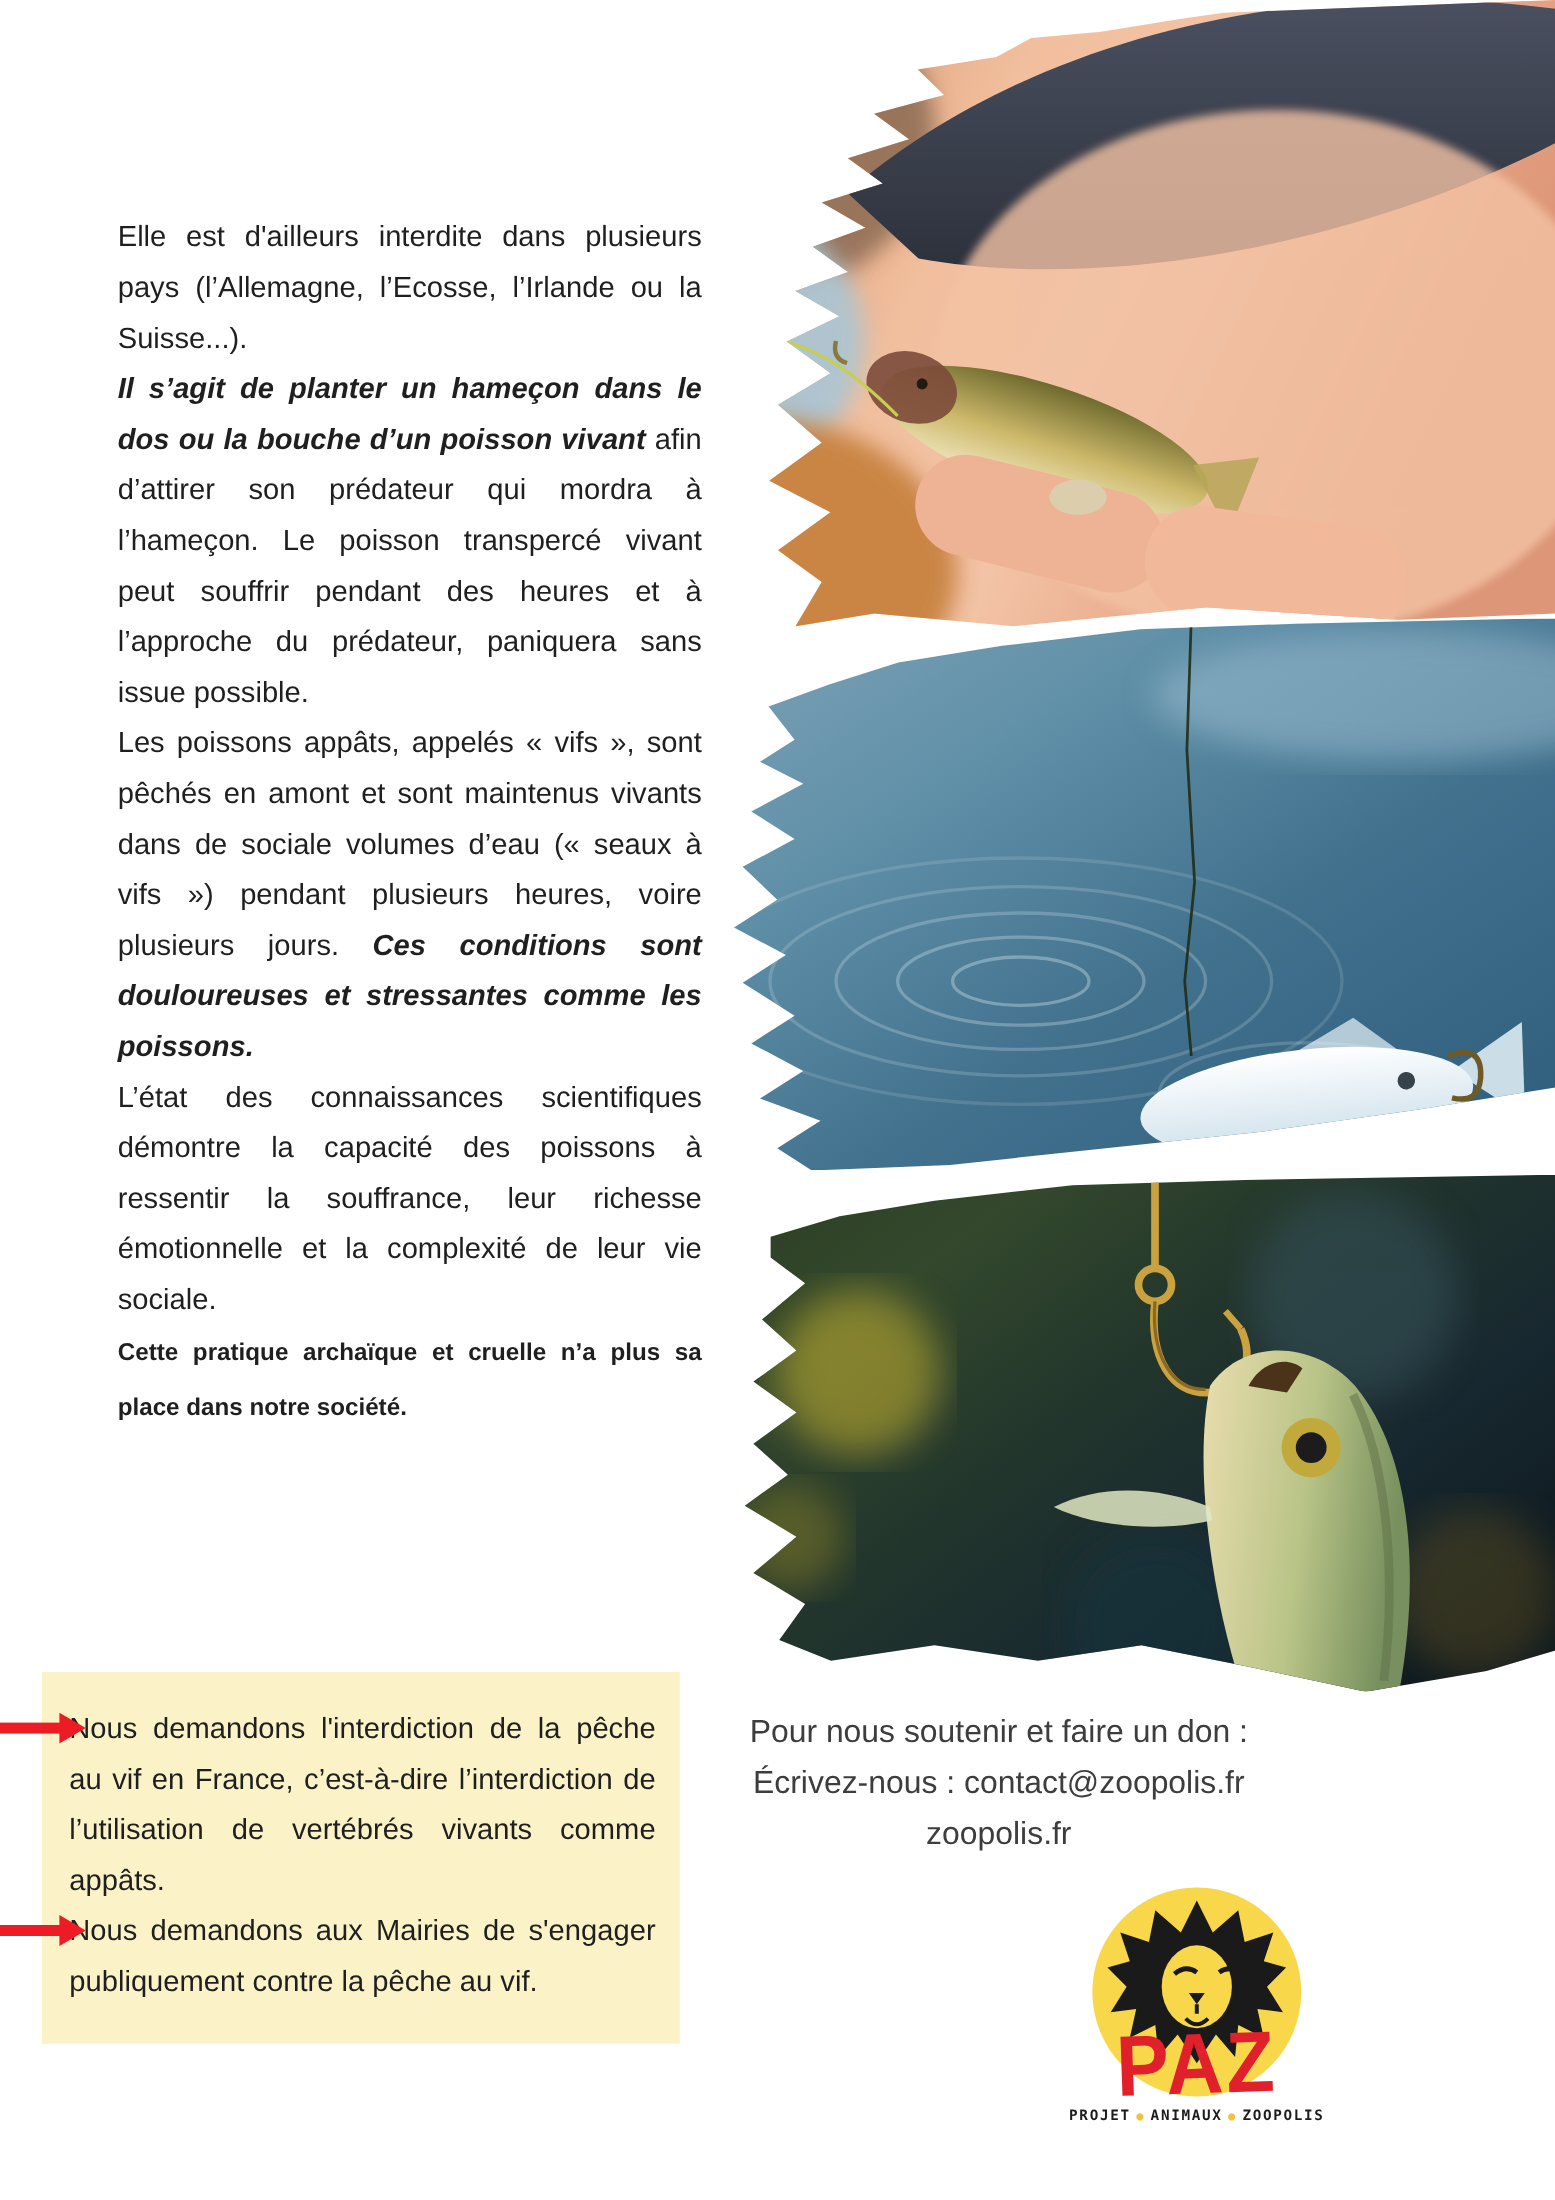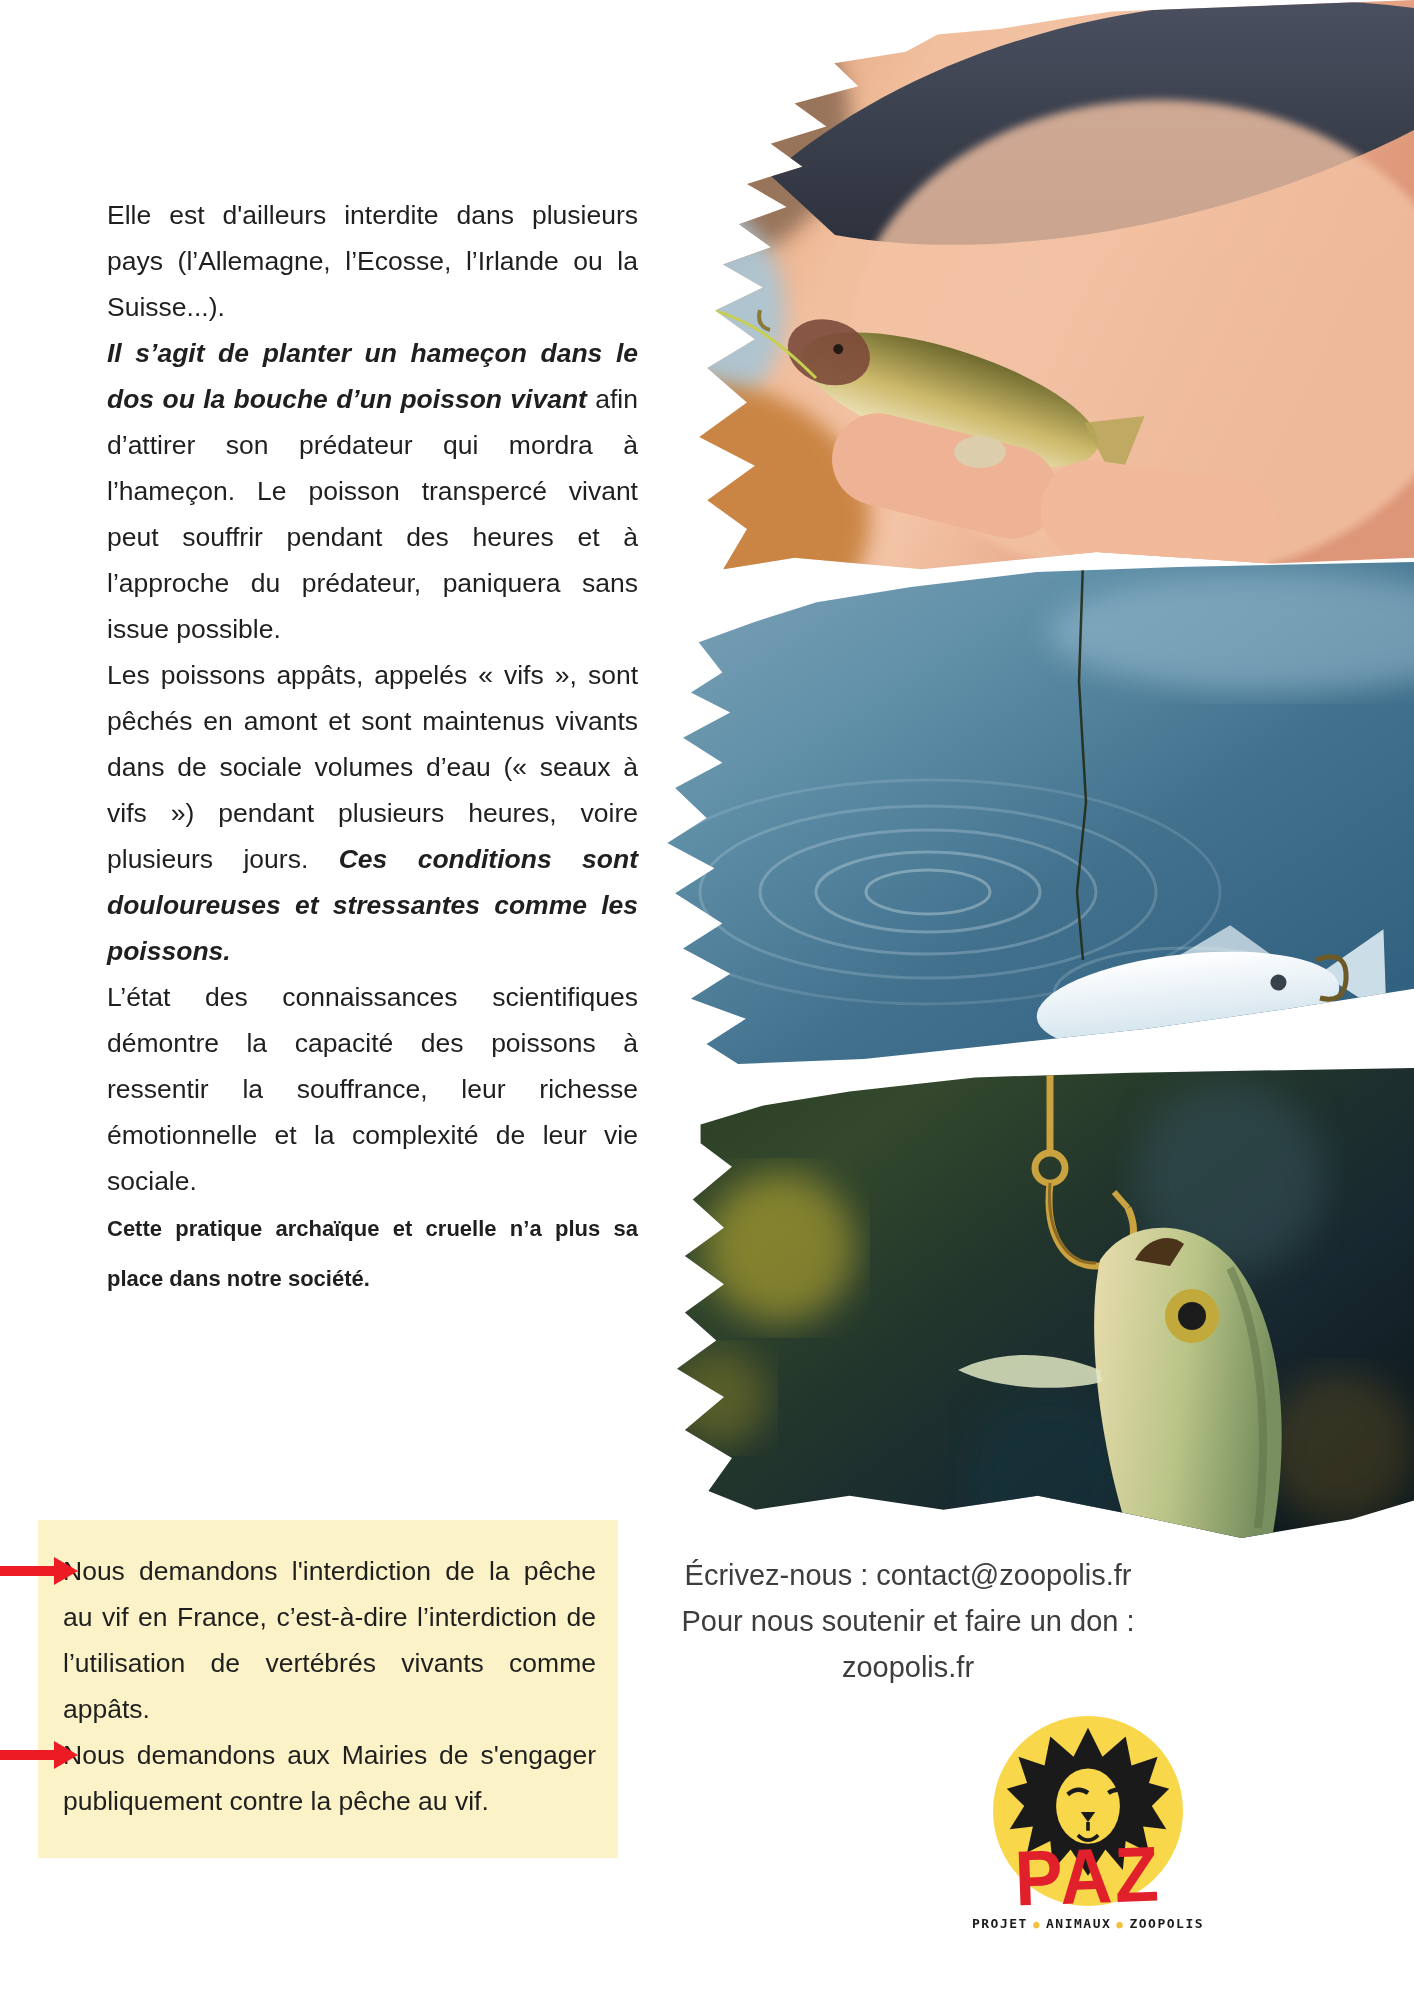--- a/index.html
+++ b/index.html
@@ -220,22 +220,22 @@
         <path d="M505,192 C516,170 540,164 554,176 L540,198 Z" fill="#4a3318"></path>
         <path d="M470,302 C420,282 368,282 328,302 C368,322 432,324 472,314 Z" fill="#dfe8c2" opacity="0.85"></path>
         <circle cx="562" cy="248" r="27" fill="#c2a93c"></circle>
         <circle cx="562" cy="248" r="14" fill="#1c1c1c"></circle>
         <path d="M600,200 C630,260 640,360 628,460" stroke="#5d7046" stroke-width="8" fill="none" opacity="0.5"></path>
       </g>
     </svg>
   </div>
 
   <div class="contact">
+    <div>Pour nous soutenir et faire un don :</div>
     <div>Écrivez-nous : contact@zoopolis.fr</div>
-    <div>Pour nous soutenir et faire un don :</div>
     <div>zoopolis.fr</div>
   </div>
 
   <div class="logo">
     <div class="logo-circle">
       <svg class="logo-lion" viewBox="0 0 120 120">
         <polygon fill="#1a1a1a" points="60,4 70,24 86,10 90,30 108,24 102,42 116,46 104,58 114,74 98,72 102,90 86,82 84,102 72,88 60,106 48,88 36,102 34,82 18,90 22,72 6,74 16,58 4,46 18,42 12,24 30,30 34,10 50,24"></polygon>
         <ellipse cx="60" cy="58" rx="22" ry="26" fill="#f8d74a"></ellipse>
         <path d="M46,50 q7,-6 14,-1" stroke="#1a1a1a" stroke-width="3" fill="none"></path>
         <path d="M74,49 q-7,-6 -14,-1" stroke="#1a1a1a" stroke-width="0" fill="none"></path>

